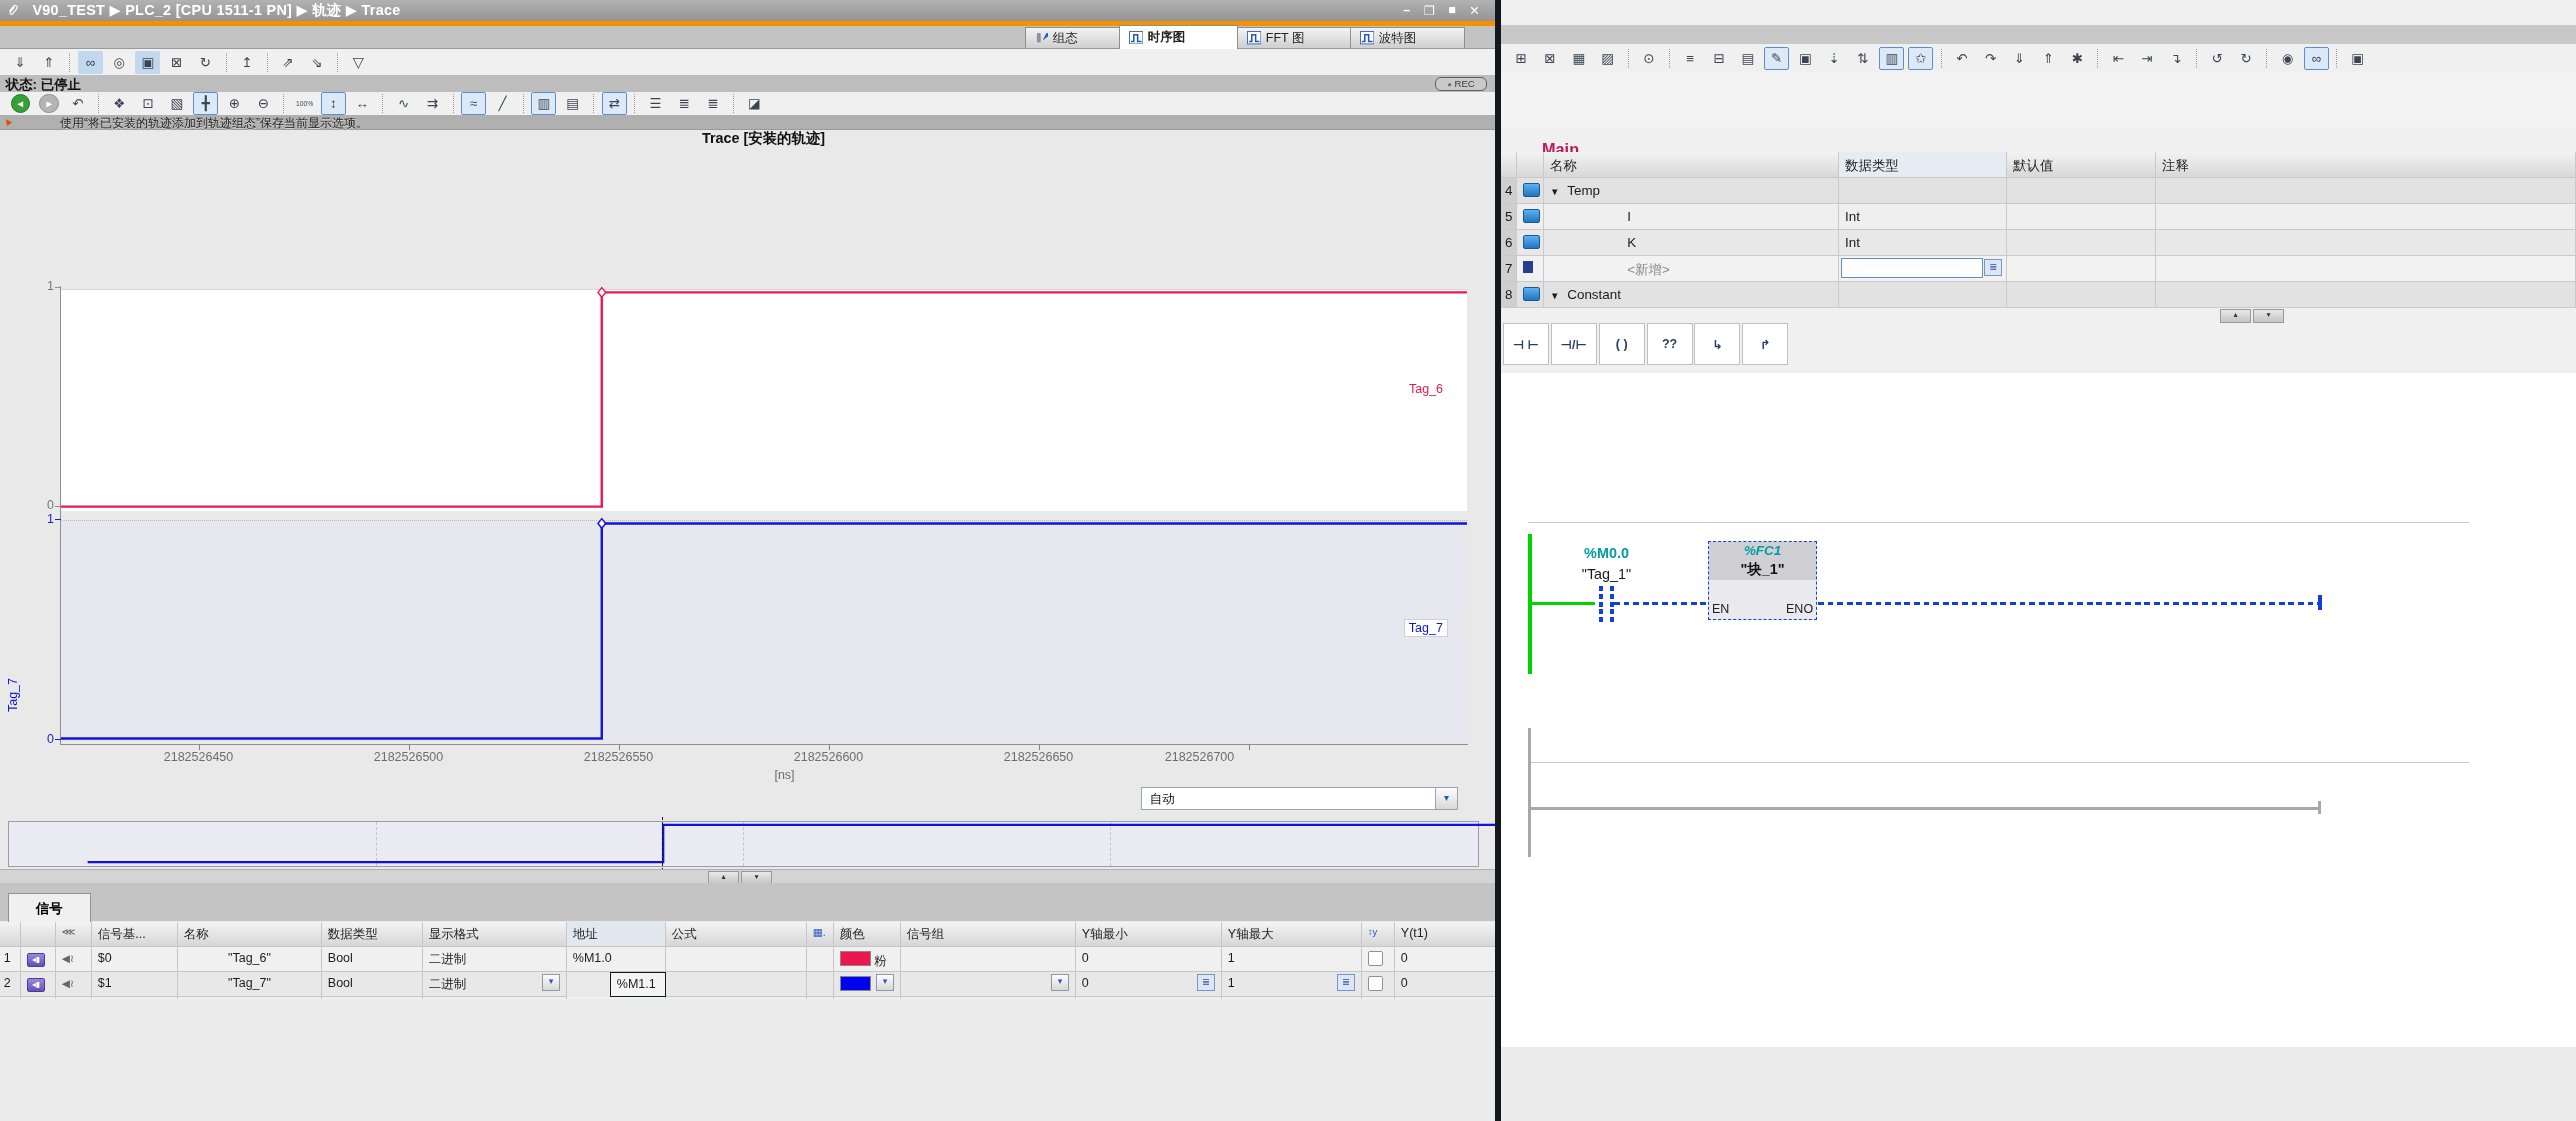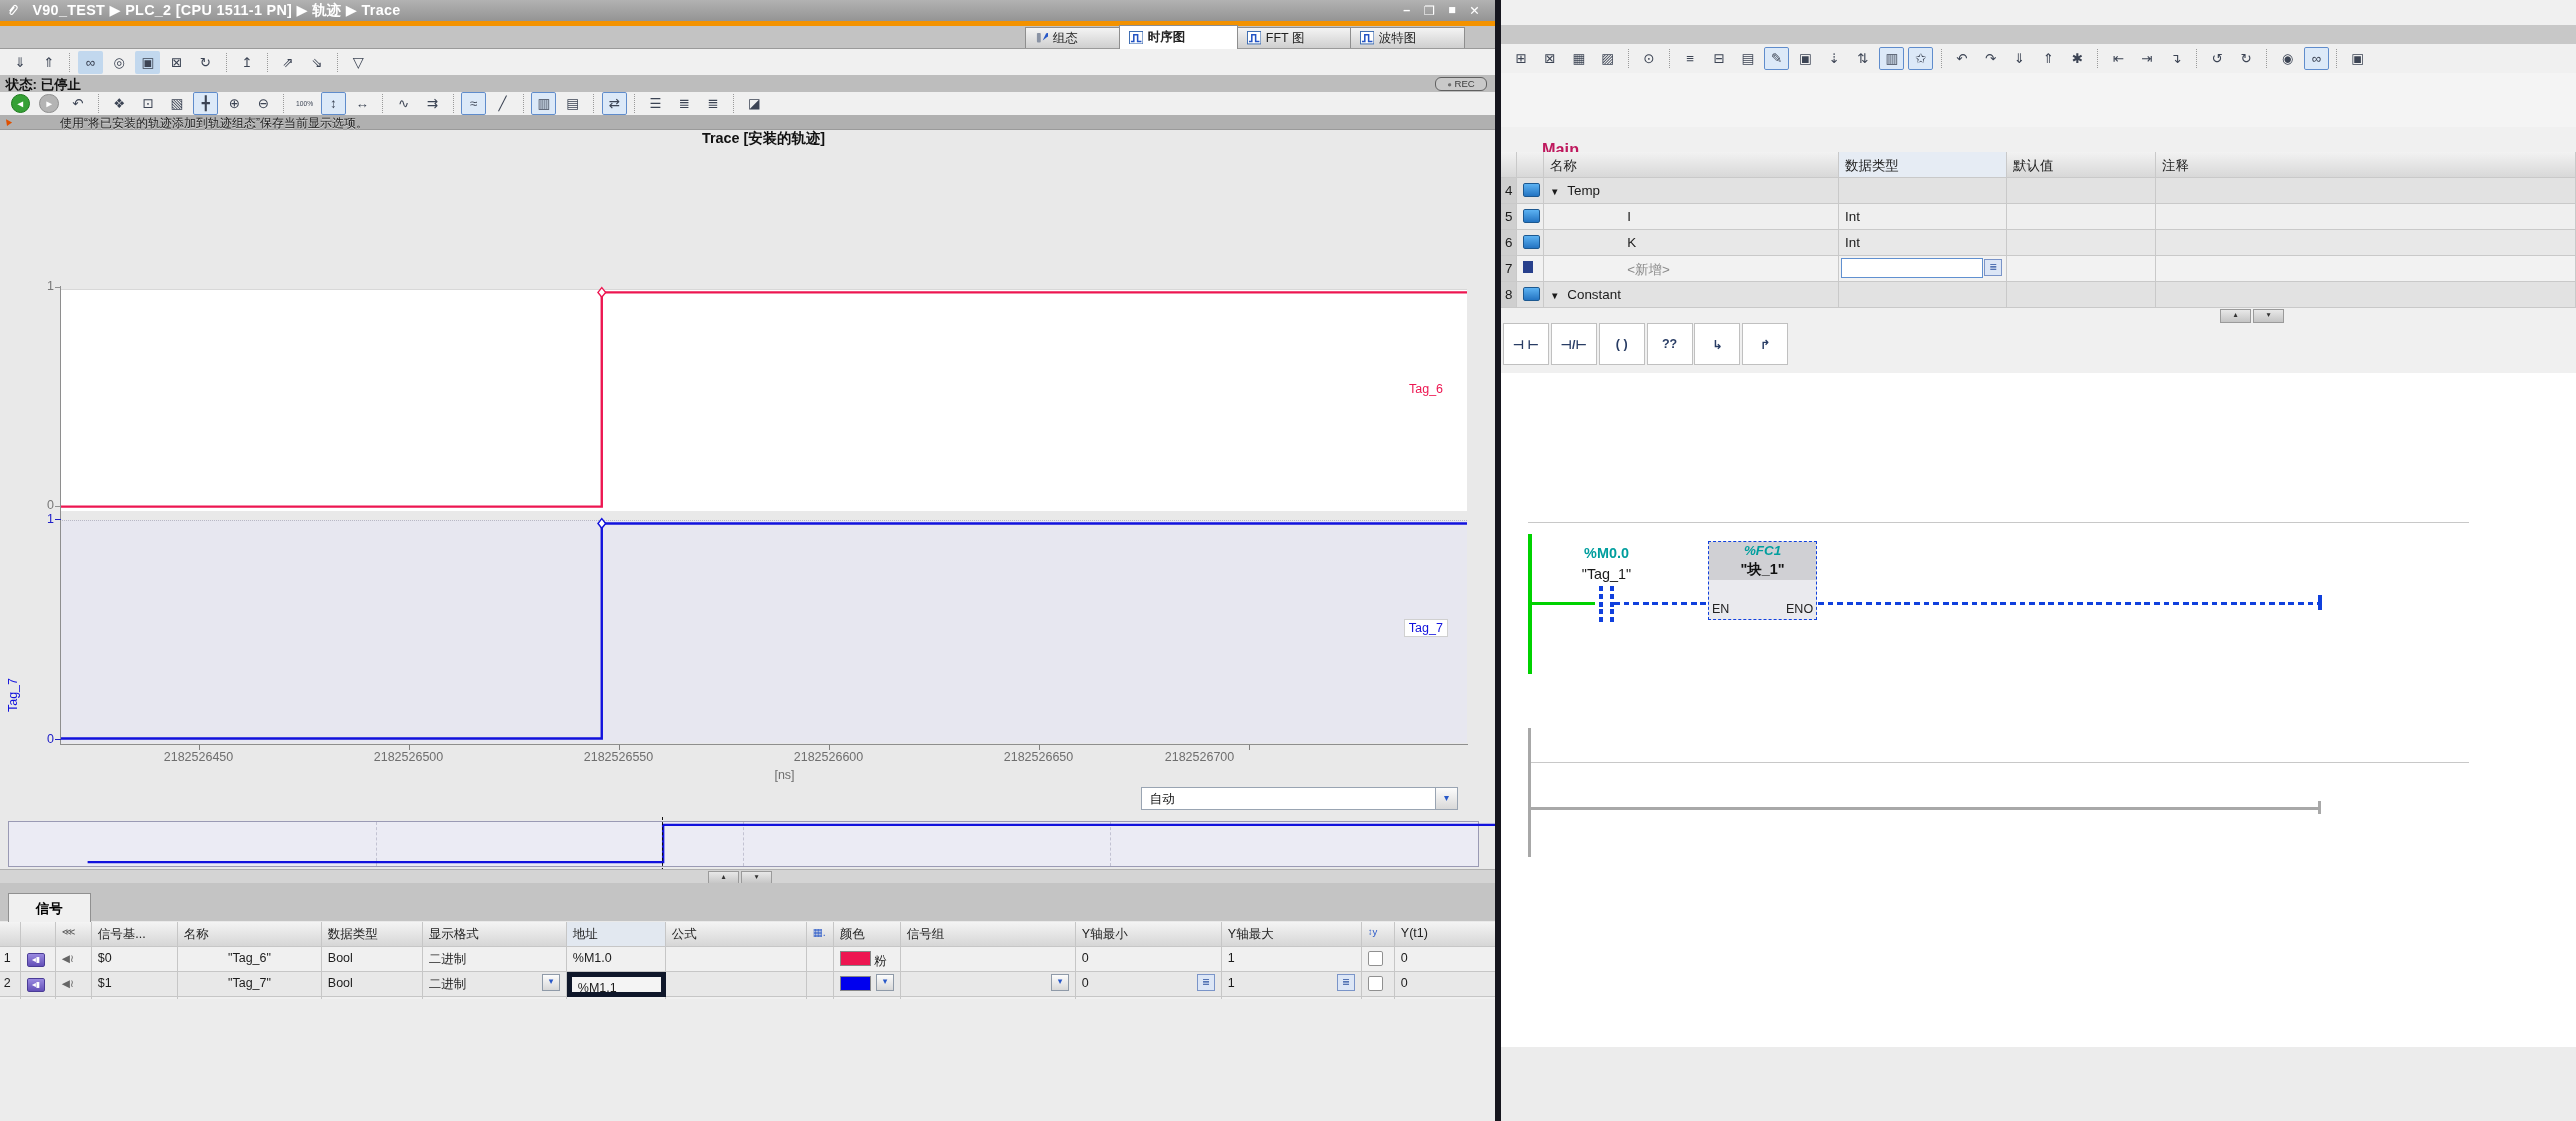--- a/index.html
+++ b/index.html
@@ -290,21 +290,21 @@
       </div>
 
       <div class="sigtable rowB">
         <div class="numcell">2</div>
         <div><span class="sigicon">◂▮</span></div>
         <div><span class="spkicon">◀≀</span></div>
         <div>$1</div>
         <div style="text-align:center;">"Tag_7"</div>
         <div>Bool</div>
         <div><span>二进制</span><span class="ddbtn">▼</span></div>
-        <div style="border:5px solid #0f172a;background:#f4f4f4;">%M1.1</div>
+        <div style="border:1px solid #0f172a;background:#f4f4f4;margin-left:43px;">%M1.1</div>
         <div></div>
         <div></div>
         <div><span class="swatch" style="background: rgb(0, 0, 238);"></span><span class="ddbtn">▼</span></div>
         <div><span></span><span class="ddbtn">▼</span></div>
         <div><span>0</span><span class="listbtn">≣</span></div>
         <div><span>1</span><span class="listbtn">≣</span></div>
         <div><span class="chk"></span></div>
         <div>0</div>
       </div>
 

